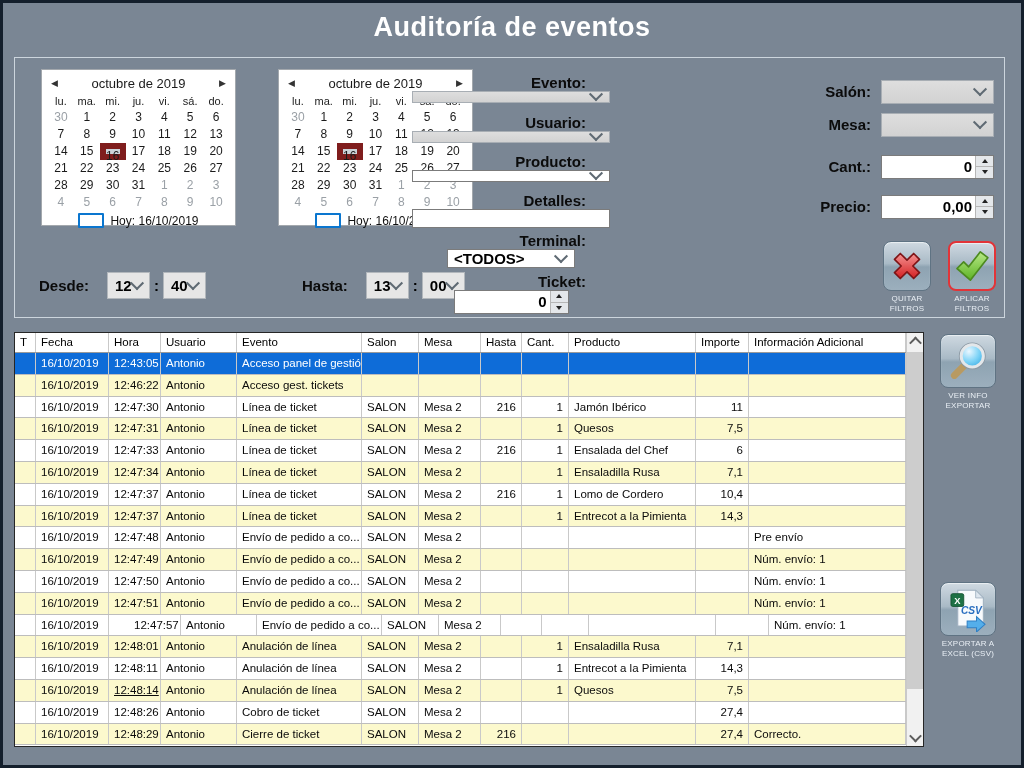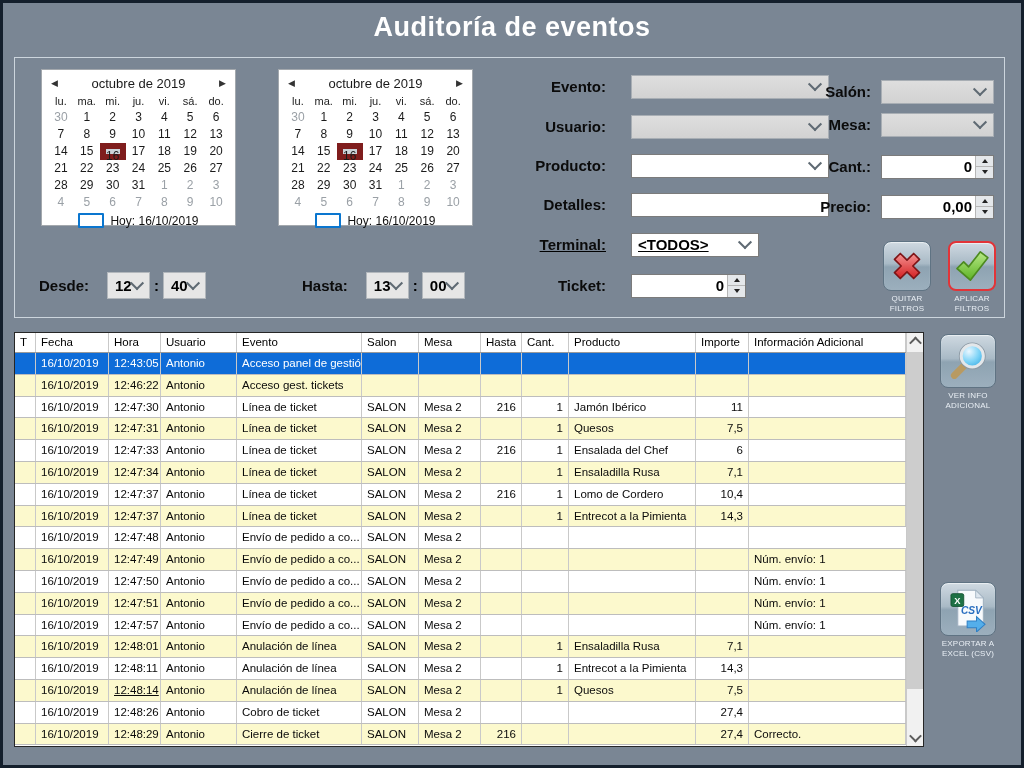--- a/index.html
+++ b/index.html
@@ -32,21 +32,21 @@
   
   .time-group{position:absolute;top:214px;display:flex;align-items:center;}
   .time-label{font-size:15px;font-weight:bold;color:#0b0b0b;margin-right:18px;}
   .time-combo{width:43px;height:27px;box-sizing:border-box;background:#e6e6e6;
     border:1px solid #b2b7bc;display:flex;align-items:center;}
   .time-combo .combo-value{flex:1;padding-left:7px;font-size:15px;font-weight:bold;color:#000;}
   .time-colon{font-size:15px;font-weight:bold;margin:0 4px;color:#000;}
 
   
   .frow{position:absolute;height:25px;display:flex;align-items:center;}
-  .frow-l{left:416px;}
+  .frow-l{left:396px;flex-direction:column;}
   .frow-r{left:756px;}
   .flabel{display:inline-block;text-align:right;font-size:15px;font-weight:bold;color:#0b0b0b;}
   .frow-l .flabel{width:175px;margin-right:25px;}
   .frow-r .flabel{width:100px;margin-right:10px;}
   .combo{position:relative;height:24px;box-sizing:border-box;display:flex;align-items:center;}
   .combo.gray{background:linear-gradient(#dedede,#d2d2d2);border:1px solid #a8aeb4;}
   .combo.white{background:#fff;border:1px solid #7b7b7b;}
   .combo-value{flex:1;padding-left:6px;font-size:15px;font-weight:bold;color:#000;white-space:nowrap;}
   .chev{width:8px;height:8px;border-right:2px solid #5f6a73;border-bottom:2px solid #5f6a73;
     transform:rotate(45deg) translate(-2px,-2px);margin-right:8px;flex:none;}
@@ -275,21 +275,21 @@
       <span class="flabel">Producto:</span>
       <div class="combo white w198">
         <span class="combo-value"></span>
         <span class="chev"></span>
       </div>
     </div>
     <div class="frow frow-l" style="top:134px;">
       <span class="flabel">Detalles:</span>
       <input class="tinput" value="" style="">
     </div>
-    <div class="frow frow-l" style="top:174px;text-decoration:underline;">
+    <div class="frow frow-l" style="top:174px;">
       <span class="flabel">Terminal:</span>
       <div class="combo white w128">
         <span class="combo-value">&lt;TODOS&gt;</span>
         <span class="chev"></span>
       </div>
     </div>
     <div class="frow frow-l" style="top:215px;">
       <span class="flabel">Ticket:</span>
       <div class="spin w115">
         <span class="spin-value">0</span>
@@ -517,20 +517,21 @@
           <div class="cell" style="width: 73px;">16/10/2019</div>
           <div class="cell" style="width: 52px;">12:47:48</div>
           <div class="cell" style="width: 76px;">Antonio</div>
           <div class="cell" style="width: 125px;">Envío de pedido a co...</div>
           <div class="cell" style="width: 57px;">SALON</div>
           <div class="cell" style="width: 62px;">Mesa 2</div>
           <div class="cell num" style="width: 41px;"></div>
           <div class="cell num" style="width: 47px;"></div>
           <div class="cell" style="width: 127px;"></div>
           <div class="cell num" style="width: 53px;"></div>
+          <div class="cell" style="flex: 1 1 0%;">Pre envío</div>
         </div>
         <div class="trow alt">
           <div class="cell" style="width: 21px;"></div>
           <div class="cell" style="width: 73px;">16/10/2019</div>
           <div class="cell" style="width: 52px;">12:47:49</div>
           <div class="cell" style="width: 76px;">Antonio</div>
           <div class="cell" style="width: 125px;">Envío de pedido a co...</div>
           <div class="cell" style="width: 57px;">SALON</div>
           <div class="cell" style="width: 62px;">Mesa 2</div>
           <div class="cell num" style="width: 41px;"></div>
@@ -563,21 +564,21 @@
           <div class="cell" style="width: 62px;">Mesa 2</div>
           <div class="cell num" style="width: 41px;"></div>
           <div class="cell num" style="width: 47px;"></div>
           <div class="cell" style="width: 127px;"></div>
           <div class="cell num" style="width: 53px;"></div>
           <div class="cell" style="flex: 1 1 0%;">Núm. envío: 1</div>
         </div>
         <div class="trow">
           <div class="cell" style="width: 21px;"></div>
           <div class="cell" style="width: 73px;">16/10/2019</div>
-          <div class="cell" style="width: 52px;">12:47:57</div>
+          <div class="cell" style="width: 52px; margin-left: 20px;">12:47:57</div>
           <div class="cell" style="width: 76px;">Antonio</div>
           <div class="cell" style="width: 125px;">Envío de pedido a co...</div>
           <div class="cell" style="width: 57px;">SALON</div>
           <div class="cell" style="width: 62px;">Mesa 2</div>
           <div class="cell num" style="width: 41px;"></div>
           <div class="cell num" style="width: 47px;"></div>
           <div class="cell" style="width: 127px;"></div>
           <div class="cell num" style="width: 53px;"></div>
           <div class="cell" style="flex: 1 1 0%;">Núm. envío: 1</div>
         </div>
@@ -674,21 +675,21 @@
             </radialGradient>
           </defs>
         <line x1="12" y1="44" x2="24" y2="32" stroke="#c8a86d" stroke-width="8" stroke-linecap="round"></line>
         <line x1="12" y1="44" x2="24" y2="32" stroke="#8a7344" stroke-width="8" stroke-linecap="round" opacity="0.25"></line>
         <circle cx="33" cy="21" r="15" fill="none" stroke="#8b98a3" stroke-width="1.5"></circle>
         <circle cx="33" cy="21" r="13" fill="url(#lensg)" stroke="#e3e7ea" stroke-width="3.5"></circle>
       </svg>
     </div>
     <div class="btn-label">
       <span>VER INFO</span><br>
-      <span>ADICIONAL</span>
+      <span>EXPORTAR</span>
     </div>
   </div>
 
   <div class="side-btn" style="left:929px;top:579px;">
     <div class="icon-btn">
       <svg width="48" height="46" viewBox="0 0 56 54">
         <path d="M16 5 h21 l9 9 v33 h-30 z" fill="#f7fafc" stroke="#9fb0bf" stroke-width="1.2"></path>
         <path d="M37 5 l9 9 h-9 z" fill="#dde6ee" stroke="#9fb0bf" stroke-width="1"></path>
         <rect x="8" y="9" width="15" height="15" rx="2" fill="#1e7145" stroke="#12512f"></rect>
         <text x="15.5" y="21" font-size="11" font-weight="bold" fill="#ffffff" text-anchor="middle" font-family="Liberation Sans, sans-serif">X</text>

